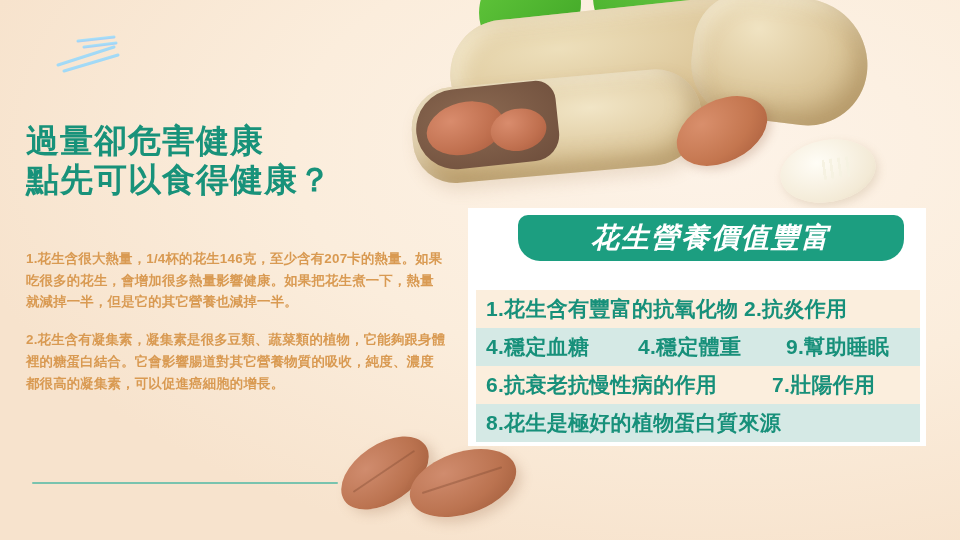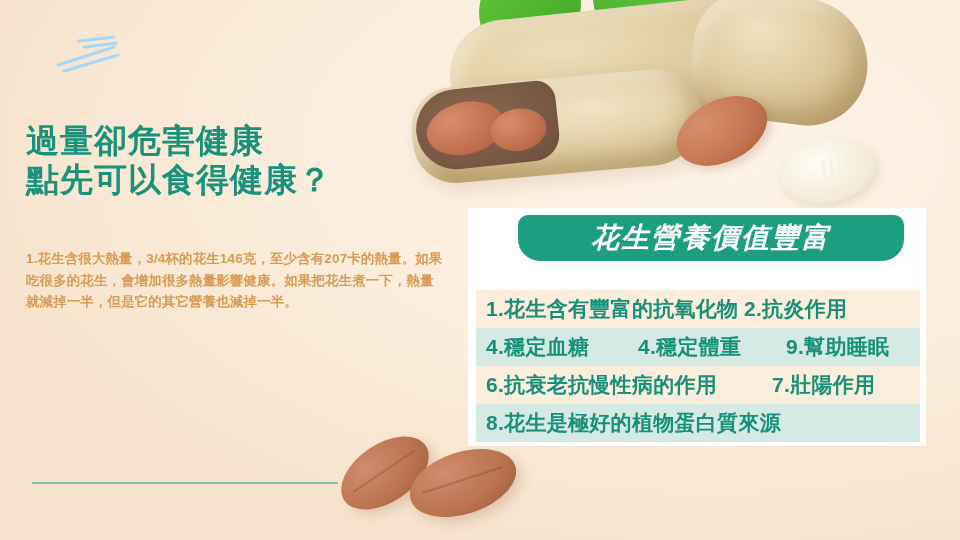--- a/index.html
+++ b/index.html
@@ -197,21 +197,22 @@
       </g>
     </svg>
   </div>
 
   <div class="headline">
     <span class="l1">過量卻危害健康</span>
     <span class="l2">點先可以食得健康？</span>
   </div>
 
   <div class="body-copy">
-    <p>1.花生含很大熱量，3/4杯的花生146克，至少含有207卡的熱量。如果吃很多的花生，會增加很多熱量影響健康。如果把花生煮一下，熱量就減掉一半，但是它的其它營養也減掉一半。</p>
+    <p>1.花生含很大熱量，1/4杯的花生146克，至少含有207卡的熱量。如果吃很多的花生，會增加很多熱量影響健康。如果把花生煮一下，熱量就減掉一半，但是它的其它營養也減掉一半。</p>
+    <p>2.花生含有凝集素，凝集素是很多豆類、蔬菜類的植物，它能夠跟身體裡的糖蛋白結合。它會影響腸道對其它營養物質的吸收，純度、濃度都很高的凝集素，可以促進癌細胞的增長。</p>
   </div>
   <div class="divider"></div>
 
   <div class="photo">
     <div class="leaf a"></div>
     <div class="leaf b"></div>
     <div class="shell back"></div>
     <div class="shell right"></div>
     <div class="shell front"></div>
     <div class="shell-open">

